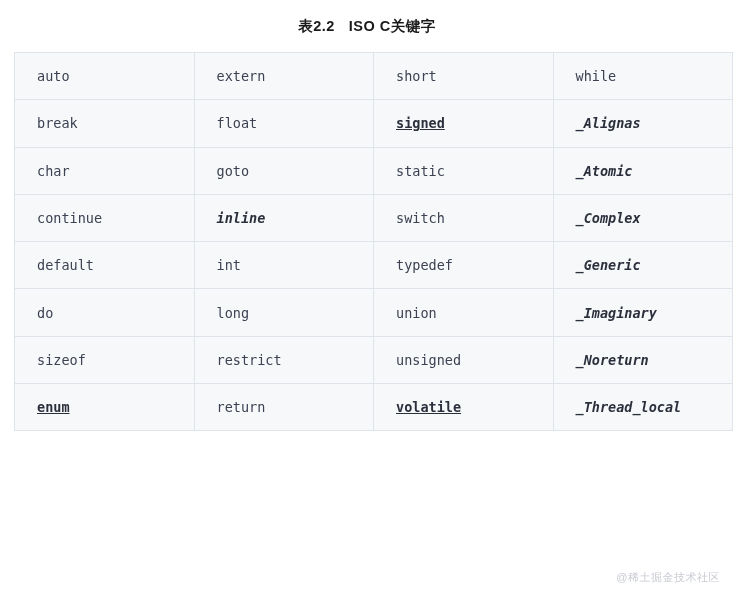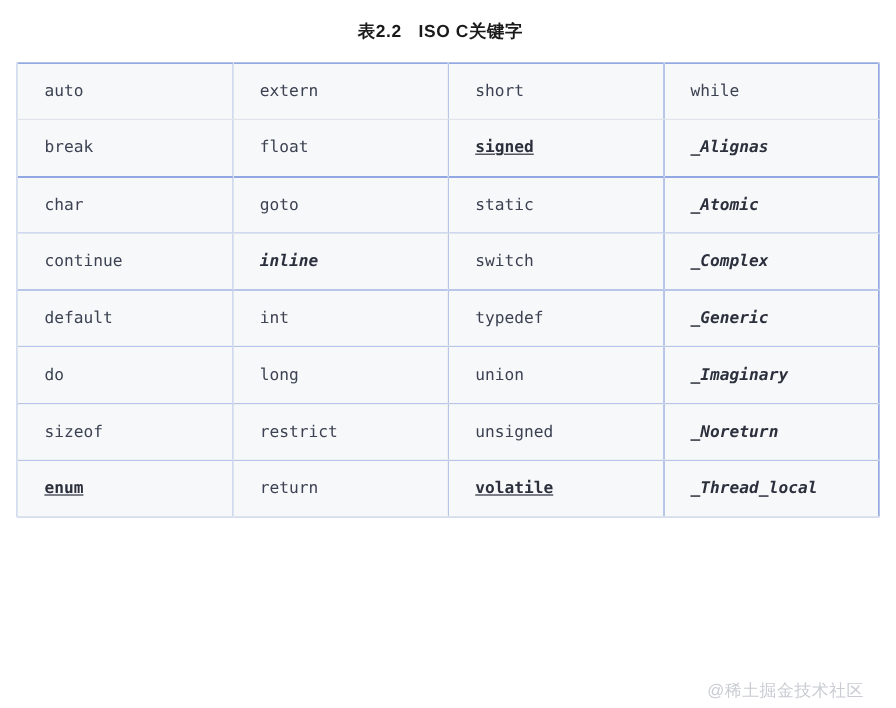--- a/index.html
+++ b/index.html
@@ -53,21 +53,21 @@
     background: #f7f8fa;
     white-space: nowrap;
     overflow: hidden;
   }
   td.bold span { font-weight: bold; color: #2b303c; text-decoration: underline; }
   td.bolditalic span { font-weight: bold; font-style: italic; color: #2b303c; }
   .watermark {
     position: absolute;
     right: 14px;
     bottom: 5px;
-    font-size: 14px;
+    font-size: 11px;
     color: #c9ccd2;
     font-family: "Liberation Sans", sans-serif;
     letter-spacing: 0.5px;
   }
 </style>
 </head>
 <body>
 
 <div class="page">
 

